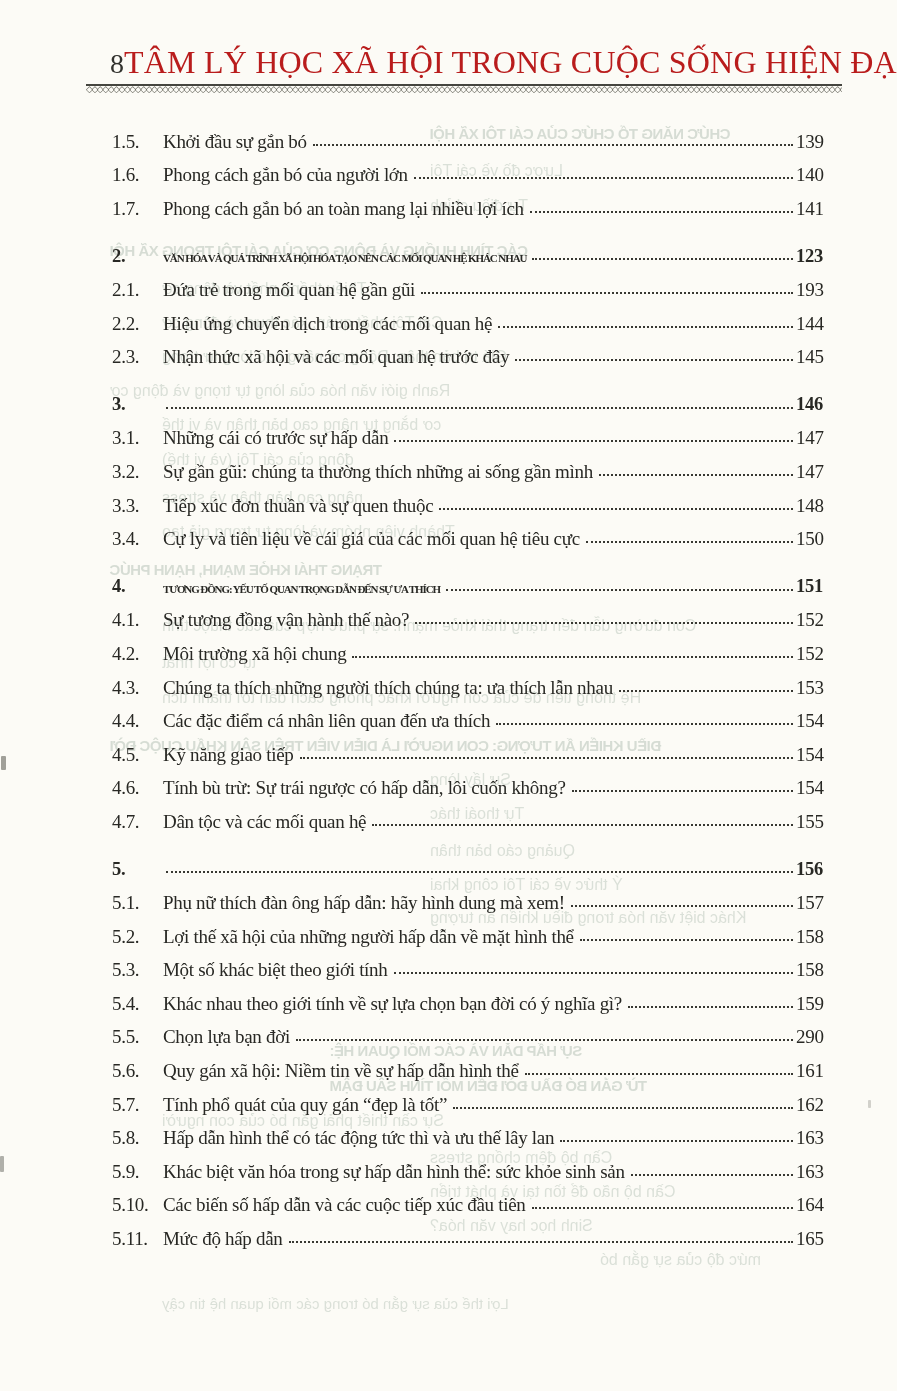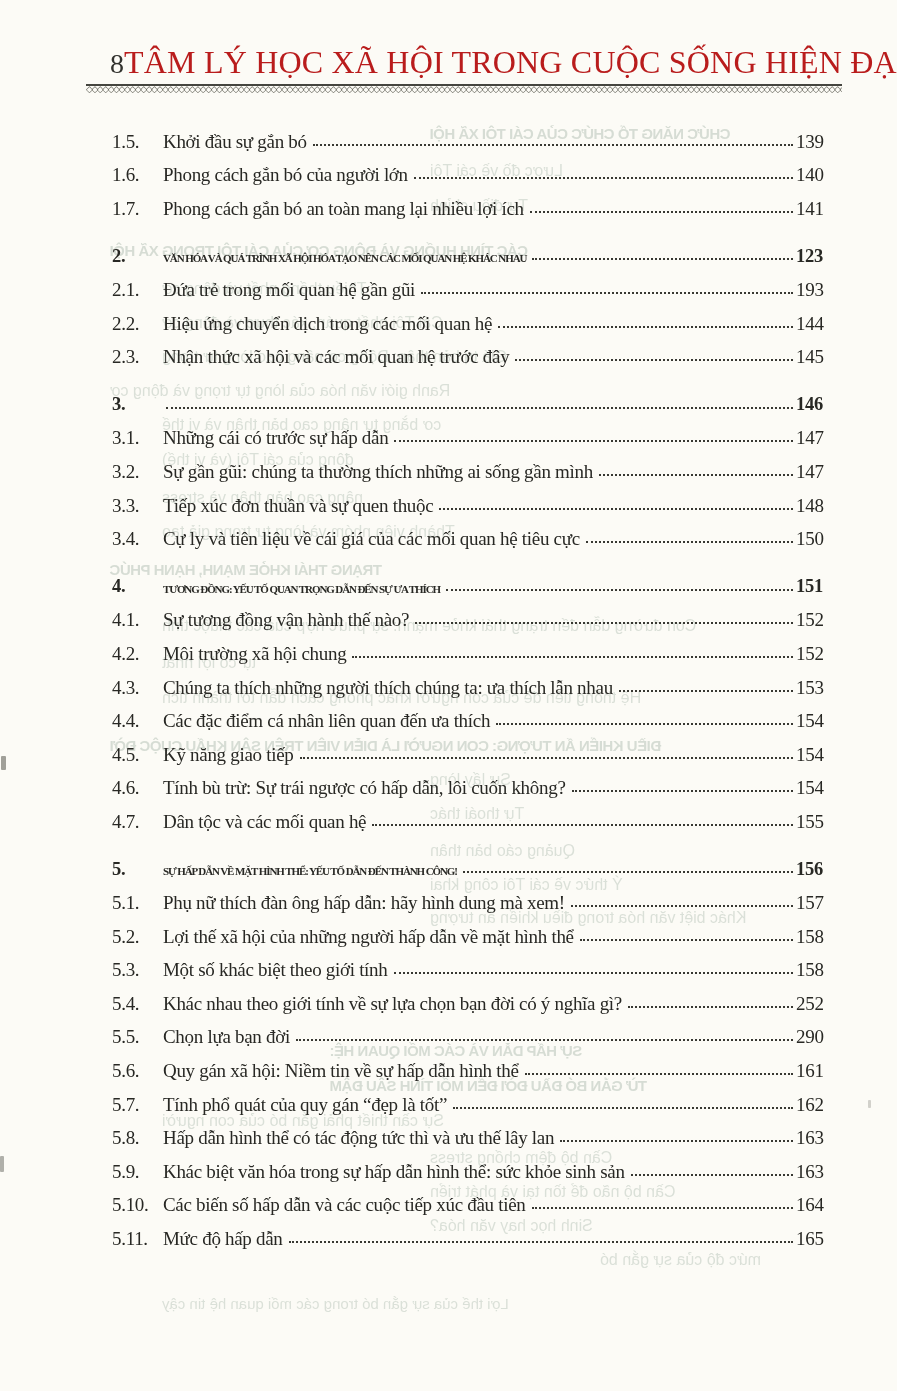--- a/index.html
+++ b/index.html
@@ -231,21 +231,20 @@
     <span class="pg">154</span>
   </div>
       <div class="row">
     <span class="num">4.7.</span>
     <span class="title">Dân tộc và các mối quan hệ</span>
     <span class="leader"></span>
     <span class="pg">155</span>
   </div>
       <div class="row section">
     <span class="num">5.</span>
-    <span class="title">SỰ HẤP DẪN VỀ MẶT HÌNH THỂ: YẾU TỐ DẪN ĐẾN THÀNH CÔNG!</span>
     <span class="leader"></span>
     <span class="pg">156</span>
   </div>
       <div class="row">
     <span class="num">5.1.</span>
     <span class="title">Phụ nữ thích đàn ông hấp dẫn: hãy hình dung mà xem!</span>
     <span class="leader"></span>
     <span class="pg">157</span>
   </div>
       <div class="row">
@@ -257,21 +256,21 @@
       <div class="row">
     <span class="num">5.3.</span>
     <span class="title">Một số khác biệt theo giới tính</span>
     <span class="leader"></span>
     <span class="pg">158</span>
   </div>
       <div class="row">
     <span class="num">5.4.</span>
     <span class="title">Khác nhau theo giới tính về sự lựa chọn bạn đời có ý nghĩa gì?</span>
     <span class="leader"></span>
-    <span class="pg">252</span>
+    <span class="pg">159</span>
   </div>
       <div class="row">
     <span class="num">5.5.</span>
     <span class="title">Chọn lựa bạn đời</span>
     <span class="leader"></span>
     <span class="pg">290</span>
   </div>
       <div class="row">
     <span class="num">5.6.</span>
     <span class="title">Quy gán xã hội: Niềm tin về sự hấp dẫn hình thể</span>

